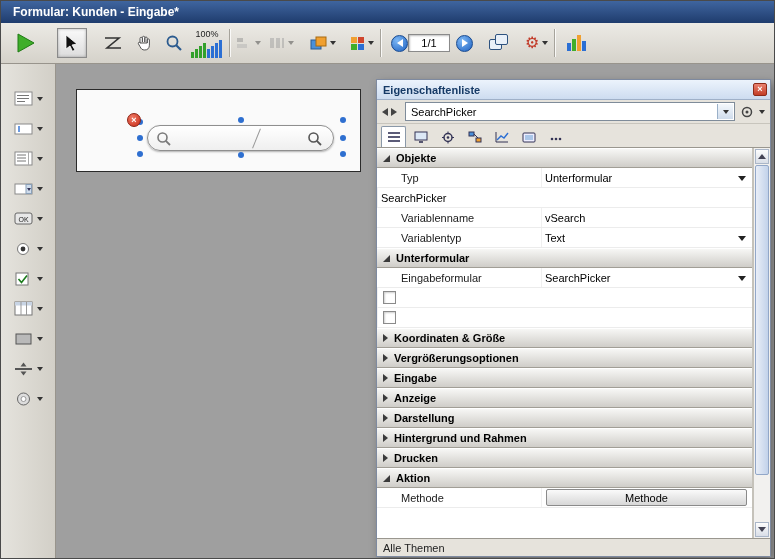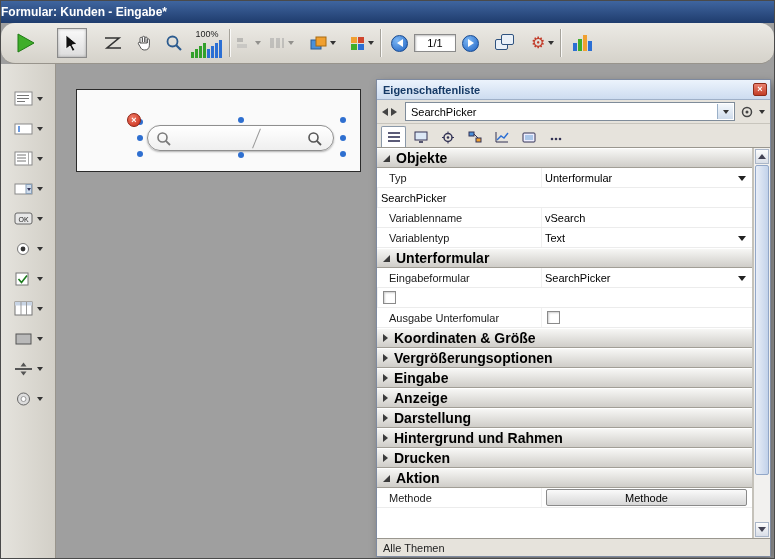--- a/index.html
+++ b/index.html
@@ -3,25 +3,25 @@
 <meta charset="utf-8">
 <style>
   * { box-sizing: border-box; margin: 0; padding: 0; }
   body { font-family: "Liberation Sans", sans-serif; background:#777; }
   #app { position:relative; width:775px; height:559px; background:#9f9f9f;
          border:1px solid #4a4a4a; overflow:hidden; }
 
   
   .titlebar { position:absolute; left:0; top:0; right:0; height:22px;
     background:linear-gradient(180deg,#3f659f,#1f3c6d); color:#fff;
-    font-size:12px; font-weight:bold; line-height:22px; padding-left:0; }
+    font-size:12px; font-weight:bold; line-height:22px; padding-left:12px; }
 
   .toolbar { position:absolute; left:0; top:22px; right:0; height:41px;
     background:linear-gradient(180deg,#eceae5,#d5d2ca);
-    border-bottom:1px solid #98948c; display:flex; align-items:center;border-radius:14px; }
+    border-bottom:1px solid #98948c; display:flex; align-items:center; }
   .tbtn { display:flex; align-items:center; justify-content:center; }
   .vsep { width:1px; height:28px; background:#a6a39b; box-shadow:1px 0 0 rgba(255,255,255,.8); margin:0 6px; }
   .caret { width:0; height:0; border-left:3px solid transparent; border-right:3px solid transparent;
            border-top:4px solid #333; margin-left:3px; }
   .selected-tool { width:30px; height:30px; border:1px solid #8a8a8a;
     background:linear-gradient(180deg,#fafafa,#dcdcdc); box-shadow:inset 0 0 3px rgba(0,0,0,.3); }
   .zoomgroup { display:flex; flex-direction:column; align-items:center; }
   .zoomlabel { font-size:9px; color:#222; margin-bottom:1px; }
   .bars { display:flex; align-items:flex-end; height:18px; }
   .bar { width:3px; margin-right:1px; }
@@ -81,25 +81,25 @@
   .tabsrow { height:24px; background:#e6e3dc; border-bottom:1px solid #9a978f;
     display:flex; align-items:flex-end; padding:0 4px; gap:2px; }
   .tab { width:25px; height:21px; display:flex; align-items:center; justify-content:center;
     border:1px solid transparent; border-bottom:none; }
   .tab.active { background:#fff; border-color:#8a98a8; border-radius:2px 2px 0 0; }
 
   .grid { position:absolute; left:0; top:68px; right:17px; bottom:18px;
     background:#fff; overflow:hidden; border-right:1px solid #c5c2ba; }
   .phead { height:20px; background:linear-gradient(180deg,#f7f7f5,#cfcdc8);
     border-bottom:1px solid #a19e96; border-top:1px solid #fff;
-    display:flex; align-items:center; padding-left:6px; font-weight:bold; font-size:14px; gap:6px; }
+    display:flex; align-items:center; padding-left:6px; font-weight:bold; font-size:11px; gap:6px; }
   .tri-exp { width:0; height:0; border-bottom:7px solid #3a3a3a; border-left:7px solid transparent; }
   .tri-col { width:0; height:0; border-left:5px solid #3a3a3a; border-top:4px solid transparent; border-bottom:4px solid transparent; }
   .prow { height:20px; display:flex; border-bottom:1px solid #ececec; font-size:11px; align-items:center; }
-  .plabel { width:164px; padding-left:12px; color:#1a1a1a; white-space:nowrap; overflow:hidden; }
+  .plabel { width:164px; padding-left:24px; color:#1a1a1a; white-space:nowrap; overflow:hidden; }
   .pvalue { flex:1; display:flex; align-items:center; position:relative;
     padding-left:3px; height:100%; border-left:1px solid #f0f0f0; }
   .pv-caret { position:absolute; right:6px; top:8px; width:0; height:0;
     border-left:4px solid transparent; border-right:4px solid transparent; border-top:5px solid #222; }
   .checkbox { width:13px; height:13px; background:#fff; border:1px solid #8a8a8a;
     box-shadow:inset 1px 1px 2px rgba(0,0,0,.2); margin-left:2px; }
   .mbtn { flex:1; margin:1px 5px 1px 1px; height:17px;
     background:linear-gradient(180deg,#fafafa,#d7d7d7); border:1px solid #8a8a8a; border-radius:2px;
     font-size:11px; display:flex; align-items:center; justify-content:center; }
 
@@ -195,21 +195,21 @@
           <rect x="8" y="1" width="6" height="6" fill="#d0452c"></rect>
           <rect x="1" y="8" width="6" height="6" fill="#3fae2a"></rect>
           <rect x="8" y="8" width="6" height="6" fill="#2b6fd4"></rect>
         </svg>
       <span class="caret"></span>
     </div>
     <div class="vsep"></div>
     <div class="tbtn navc" style="margin-left:4px">
       <span class="tri-l"></span>
     </div>
-    <div class="pagebox" style="margin-left:6px">
+    <div class="pagebox" style="">
       <span>1/1</span>
     </div>
     <div class="tbtn navc" style="margin-left:6px">
       <span class="tri-r"></span>
     </div>
     <div class="tbtn" style="margin-left:16px">
       <span class="winicon">
           <span class="w1"></span>
           <span class="w2"></span>
         </span>
@@ -460,21 +460,20 @@
             <span>SearchPicker</span>
           <span class="pv-caret"></span>
           </div>
       </div>
       <div class="prow">
         <div class="pvalue">
             <span class="checkbox"></span>
           </div>
       </div>
       <div class="prow">
-        <div class="plabel">Ausgabe Unterfomular</div>
         <div class="pvalue">
             <span class="checkbox"></span>
           </div>
       </div>
 
       <div class="phead">
         <span class="tri-col"></span>
         <span>Koordinaten &amp; Größe</span>
       </div>
       <div class="phead">

